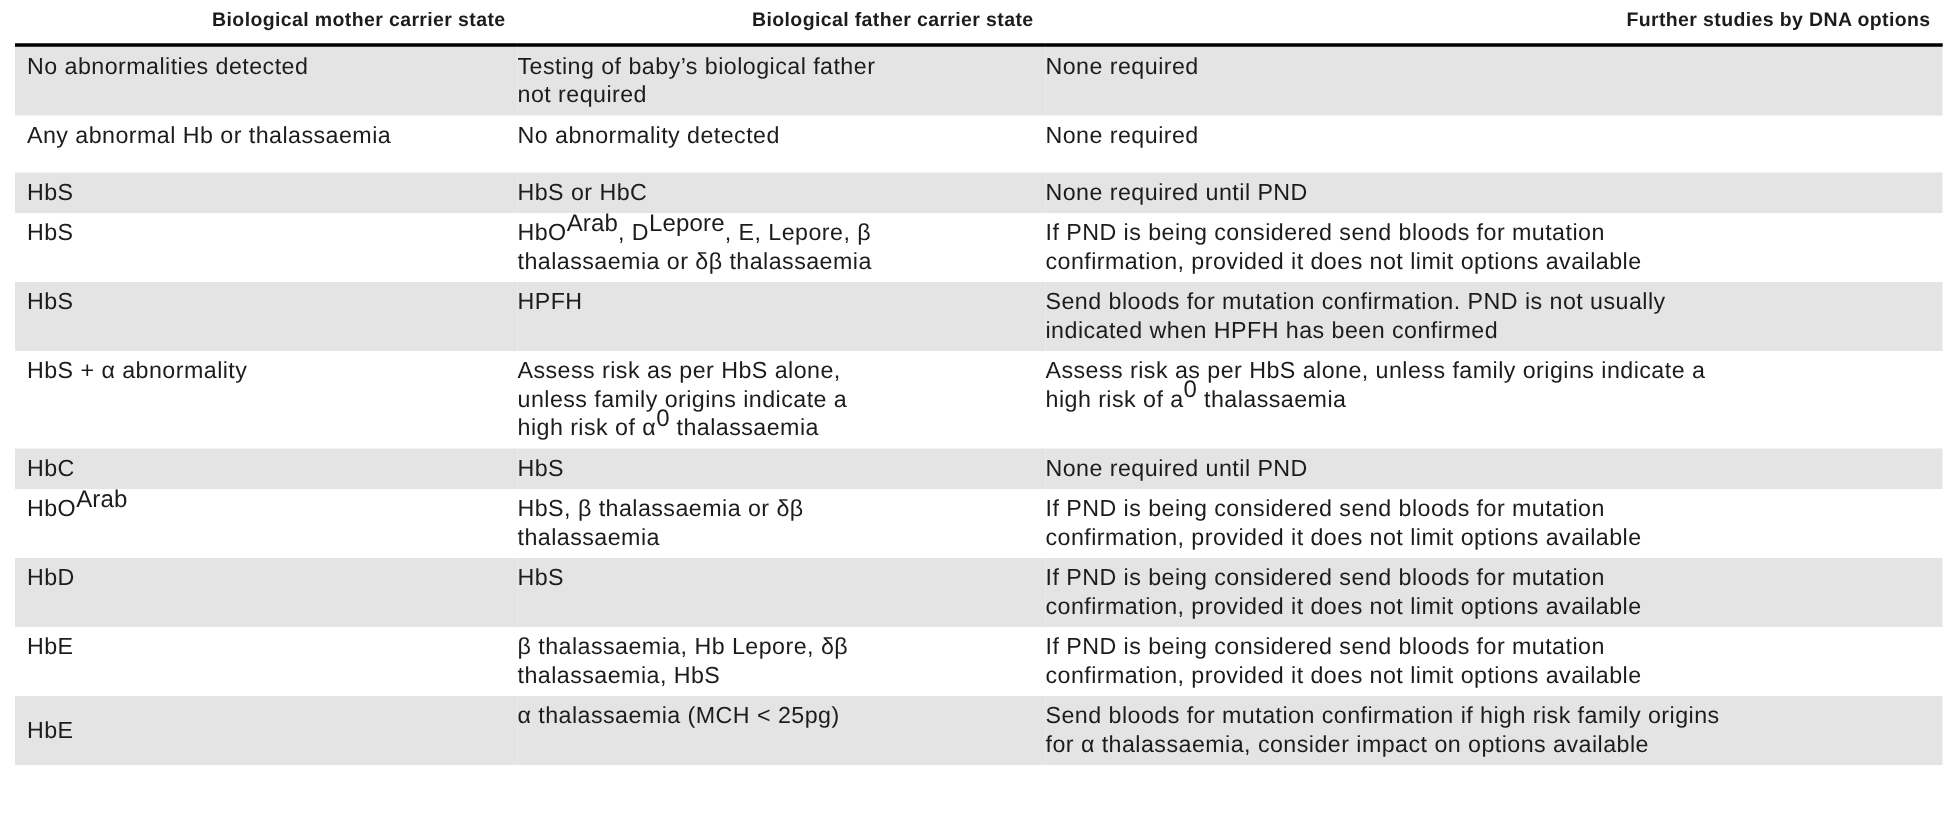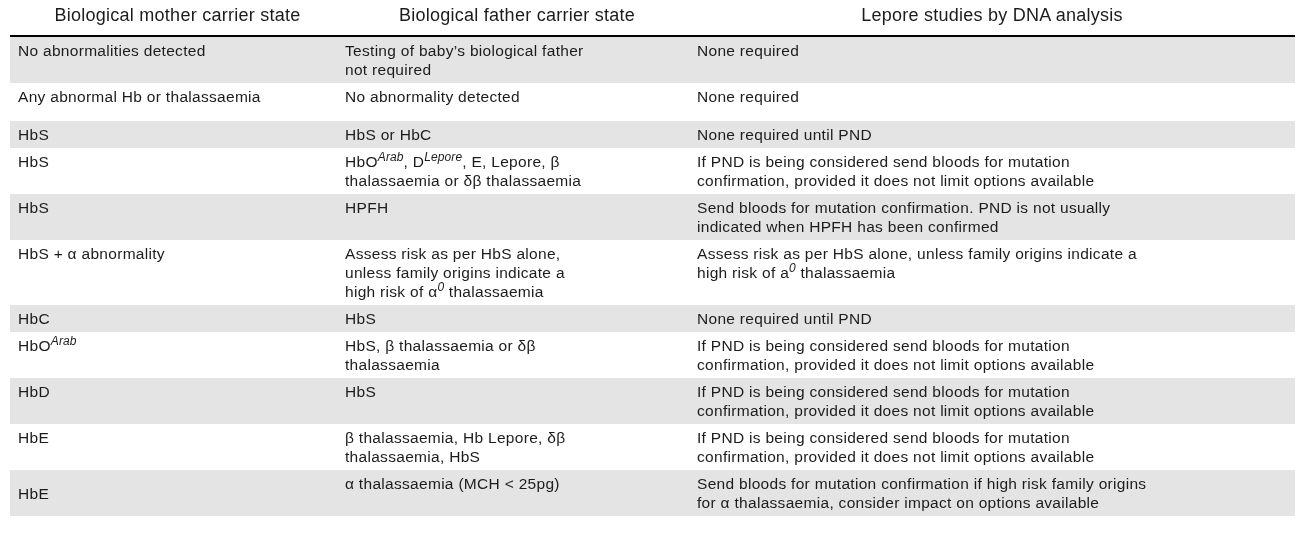--- a/index.html
+++ b/index.html
@@ -12,23 +12,23 @@
     font-family: "Liberation Sans", "DejaVu Sans", sans-serif;
     color: #1c1c1c;
   }
   table.carrier-table {
     border-collapse: collapse;
     table-layout: fixed;
     width: 1285px;
     margin: 2px 6px 0 10px;
   }
   thead th {
-    text-align: center;
-    font-size: 18px;
-    font-weight: normal;
+    text-align: right;
+    font-size: 13px;
+    font-weight: bold;
     letter-spacing: 0.25px;
     padding: 3px 8px 9px 0;
     vertical-align: top;
     white-space: nowrap;
   }
   thead tr {
     border-bottom: 2px solid #000000;
   }
   th:first-child, td:first-child {
     padding-left: 8px;
@@ -46,40 +46,39 @@
   }
   
   tbody tr:nth-child(2) td {
     padding-bottom: 15px;
   }
   
   tbody tr:nth-child(11) td:first-child {
     vertical-align: middle;
   }
   sup {
-    font-size: 12px;
+    font-size: 16px;
     line-height: 0;
     letter-spacing: 0.1px;
-    font-style: italic;
   }
 </style>
 </head>
 <body>
 
 <table class="carrier-table">
   <colgroup>
     <col style="width:335px">
     <col style="width:352px">
     <col style="width:598px">
   </colgroup>
   <thead>
     <tr>
       <th>Biological mother carrier state</th>
       <th>Biological father carrier state</th>
-      <th>Lepore studies by DNA analysis</th>
+      <th>Further studies by DNA options</th>
     </tr>
   </thead>
   <tbody>
       <tr>
         <td>No abnormalities detected</td>
         <td>Testing of baby’s biological father<br>not required</td>
         <td>None required</td>
       </tr>
       <tr>
         <td>Any abnormal Hb or thalassaemia</td>

